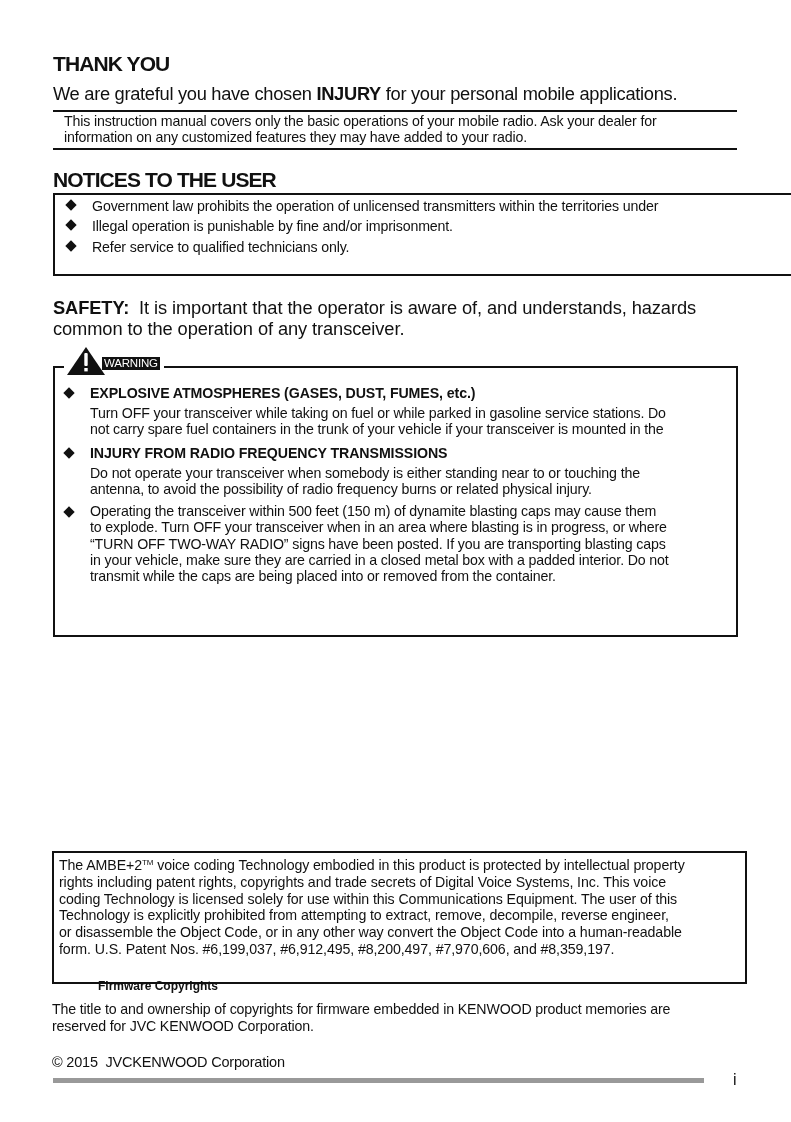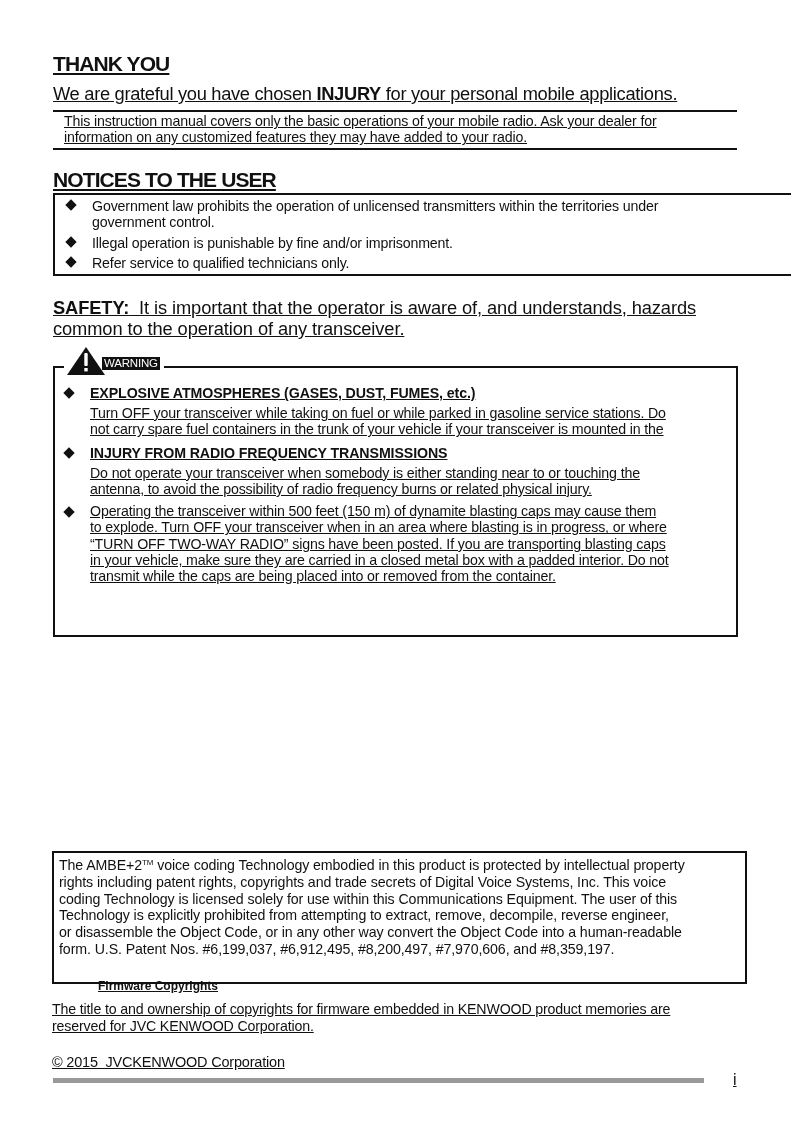--- a/index.html
+++ b/index.html
@@ -1,17 +1,17 @@
 <!DOCTYPE html>
 <html><head>
 <meta charset="utf-8">
 <style>
   html, body { margin: 0; padding: 0; background: #ffffff; }
   body { width: 791px; height: 1122px; position: relative; overflow: hidden; color: #111; font-family: "Liberation Sans", sans-serif; }
-  .abs { position: absolute; text-decoration: underline; }
+  .abs { position: absolute; }
 
   .h1 { font-weight: bold; font-size: 21px; letter-spacing: -0.9px; line-height: 24px; }
   .lead { font-size: 18.3px; letter-spacing: -0.3px; line-height: 22px; }
   .lead b { font-weight: bold; }
 
   .rule { background: #111; height: 2px; }
   .body-text { font-size: 14.2px; line-height: 16.3px; letter-spacing: -0.15px; }
 
   .box { border: 2px solid #111; box-sizing: border-box; }
 
@@ -43,21 +43,20 @@
   <div>information on any customized features they may have added to your radio.</div>
 </div>
 <div class="abs rule" style="left:53px; top:148px; width:684px;"></div>
 
 <div class="abs h1" style="left:53px; top:168px;">NOTICES TO THE USER</div>
 <div class="abs box" style="left:53px; top:193px; width:761px; height:83px;">
   <div class="body-text" style="position:absolute; left:0; top:3px; white-space:nowrap;">
     <div class="bullet-row">
       <span class="diamond"></span>
       <div>Government law prohibits the operation of unlicensed transmitters within the territories under</div>
-      <div>government control.</div>
     </div>
     <div class="bullet-row" style="margin-top:4px;">
       <span class="diamond"></span>
       <div>Illegal operation is punishable by fine and/or imprisonment.</div>
     </div>
     <div class="bullet-row" style="margin-top:4px;">
       <span class="diamond"></span>
       <div>Refer service to qualified technicians only.</div>
     </div>
   </div>

